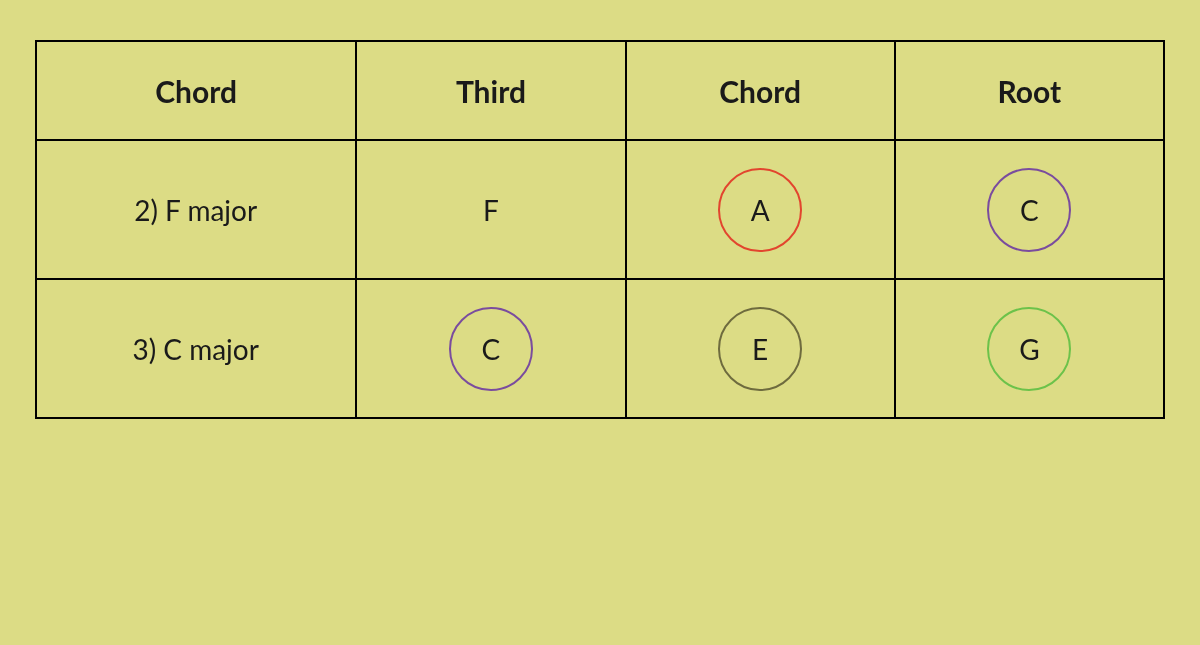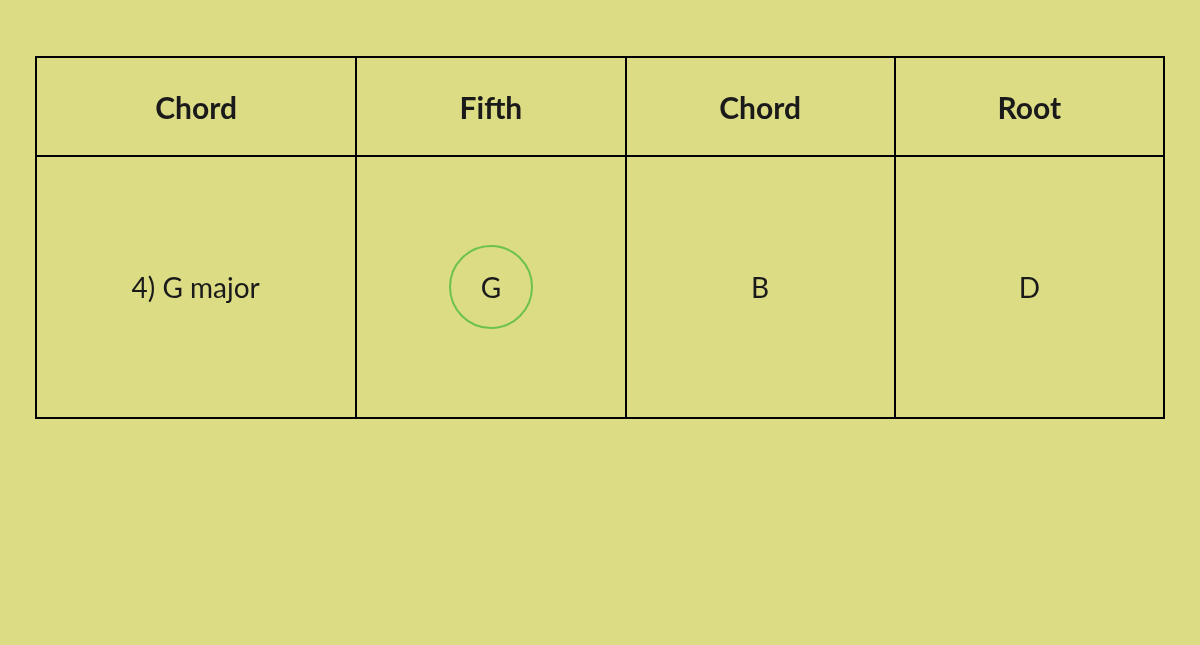--- a/index.html
+++ b/index.html
@@ -8,21 +8,21 @@
     width: 1200px;
     height: 645px;
     background: #DCDC85;
     font-family: "Lato", "Segoe UI", "Helvetica Neue", Arial, sans-serif;
     color: #1a1a1a;
   }
   .wrap {
     box-sizing: border-box;
     width: 1200px;
     height: 469px;
-    padding: 56px 35px 50px 35px;
+    padding: 40px 35px 50px 35px;
   }
   table.chord-table {
     width: 100%;
     height: 100%;
     border-collapse: collapse;
     table-layout: fixed;
   }
   table.chord-table th,
   table.chord-table td {
     border: 2px solid #000;
@@ -68,27 +68,33 @@
   <table class="chord-table">
     <colgroup>
       <col class="col-chord">
       <col class="col-note">
       <col class="col-note">
       <col class="col-note">
     </colgroup>
     <thead>
       <tr>
         <th>Chord</th>
-        <th>Fifth</th>
+        <th>Third</th>
         <th>Chord</th>
         <th>Root</th>
       </tr>
     </thead>
     <tbody>
       <tr>
-        <td class="chord-name">4) G major</td>
+        <td class="chord-name">2) F major</td>
+        <td><span class="note">F</span></td>
+        <td><span class="note circled c-red">A</span></td>
+        <td><span class="note circled c-purple">C</span></td>
+      </tr>
+      <tr>
+        <td class="chord-name">3) C major</td>
+        <td><span class="note circled c-purple">C</span></td>
+        <td><span class="note circled c-olive">E</span></td>
         <td><span class="note circled c-green">G</span></td>
-        <td><span class="note">B</span></td>
-        <td><span class="note">D</span></td>
       </tr>
     </tbody>
   </table>
 </div>
 
 </body></html>

